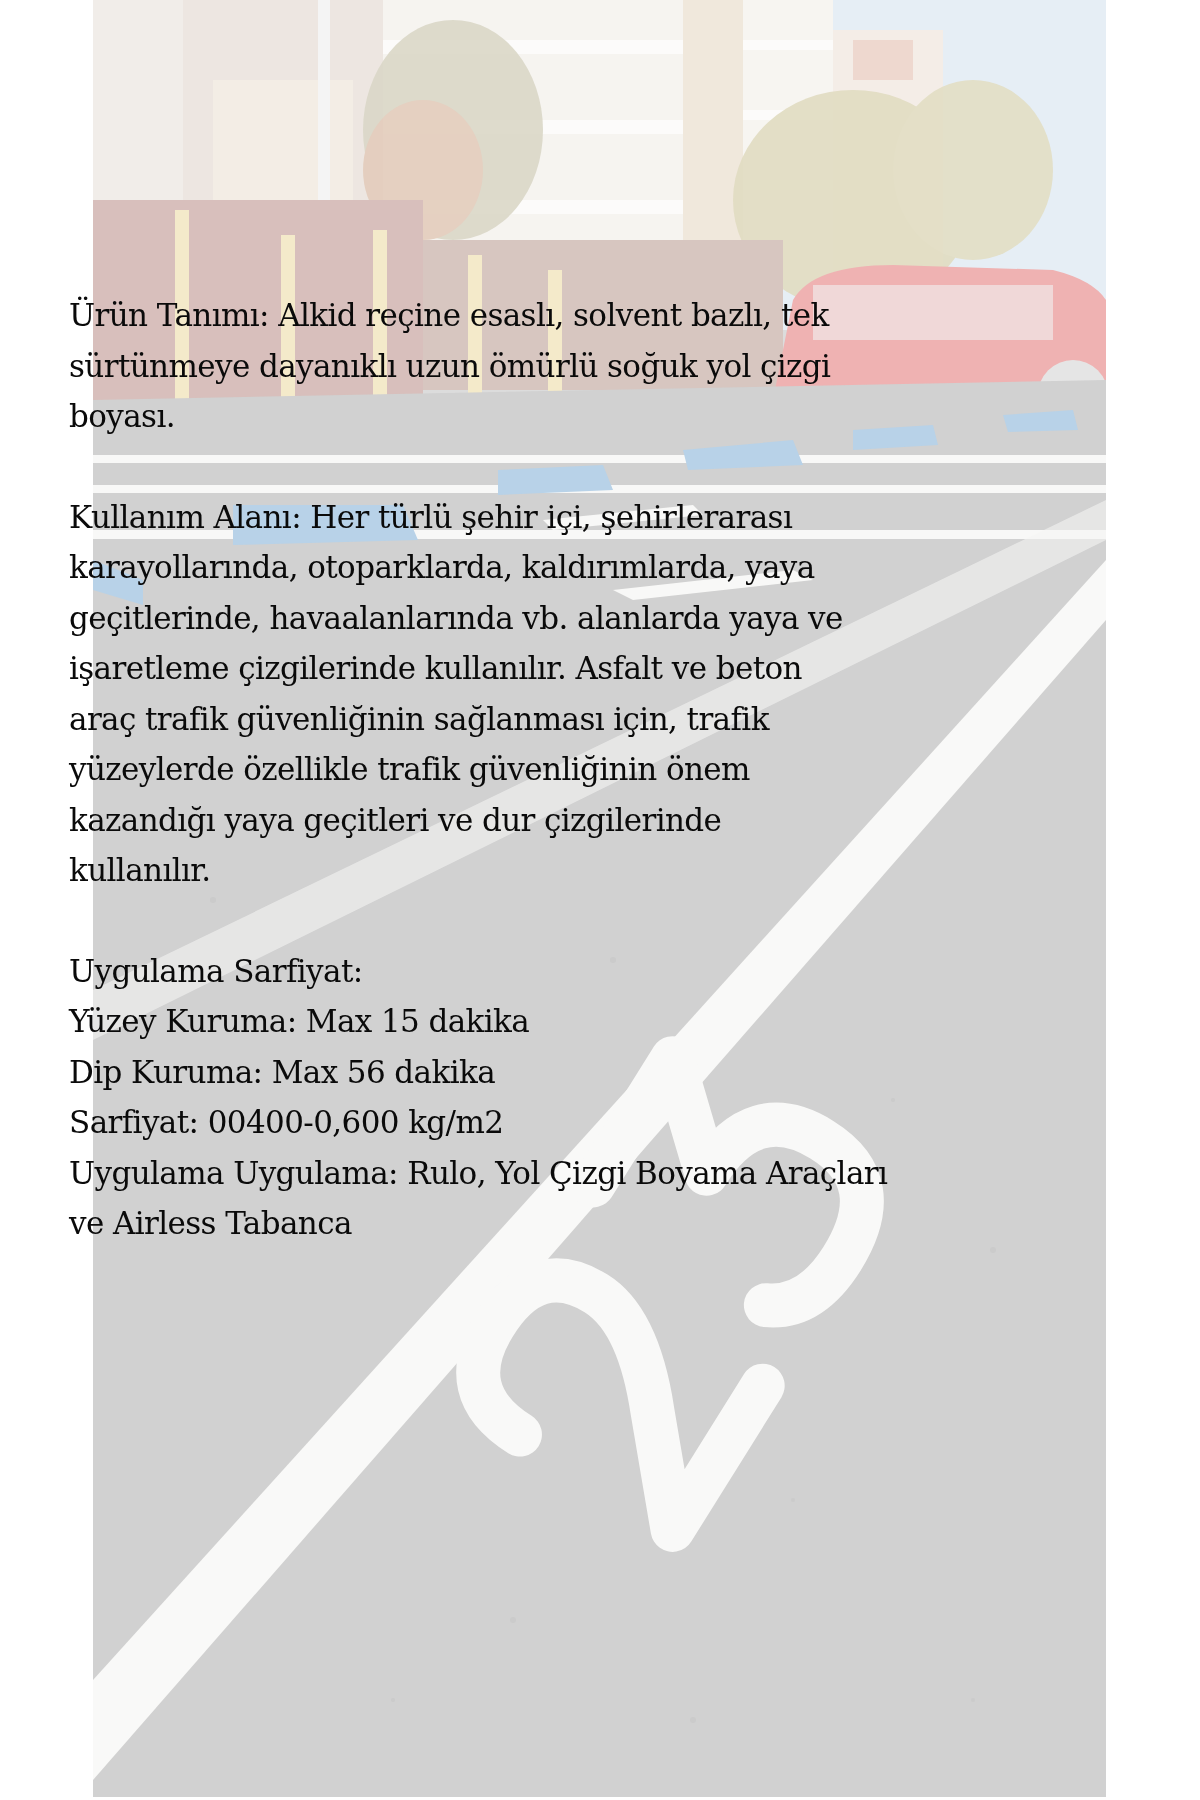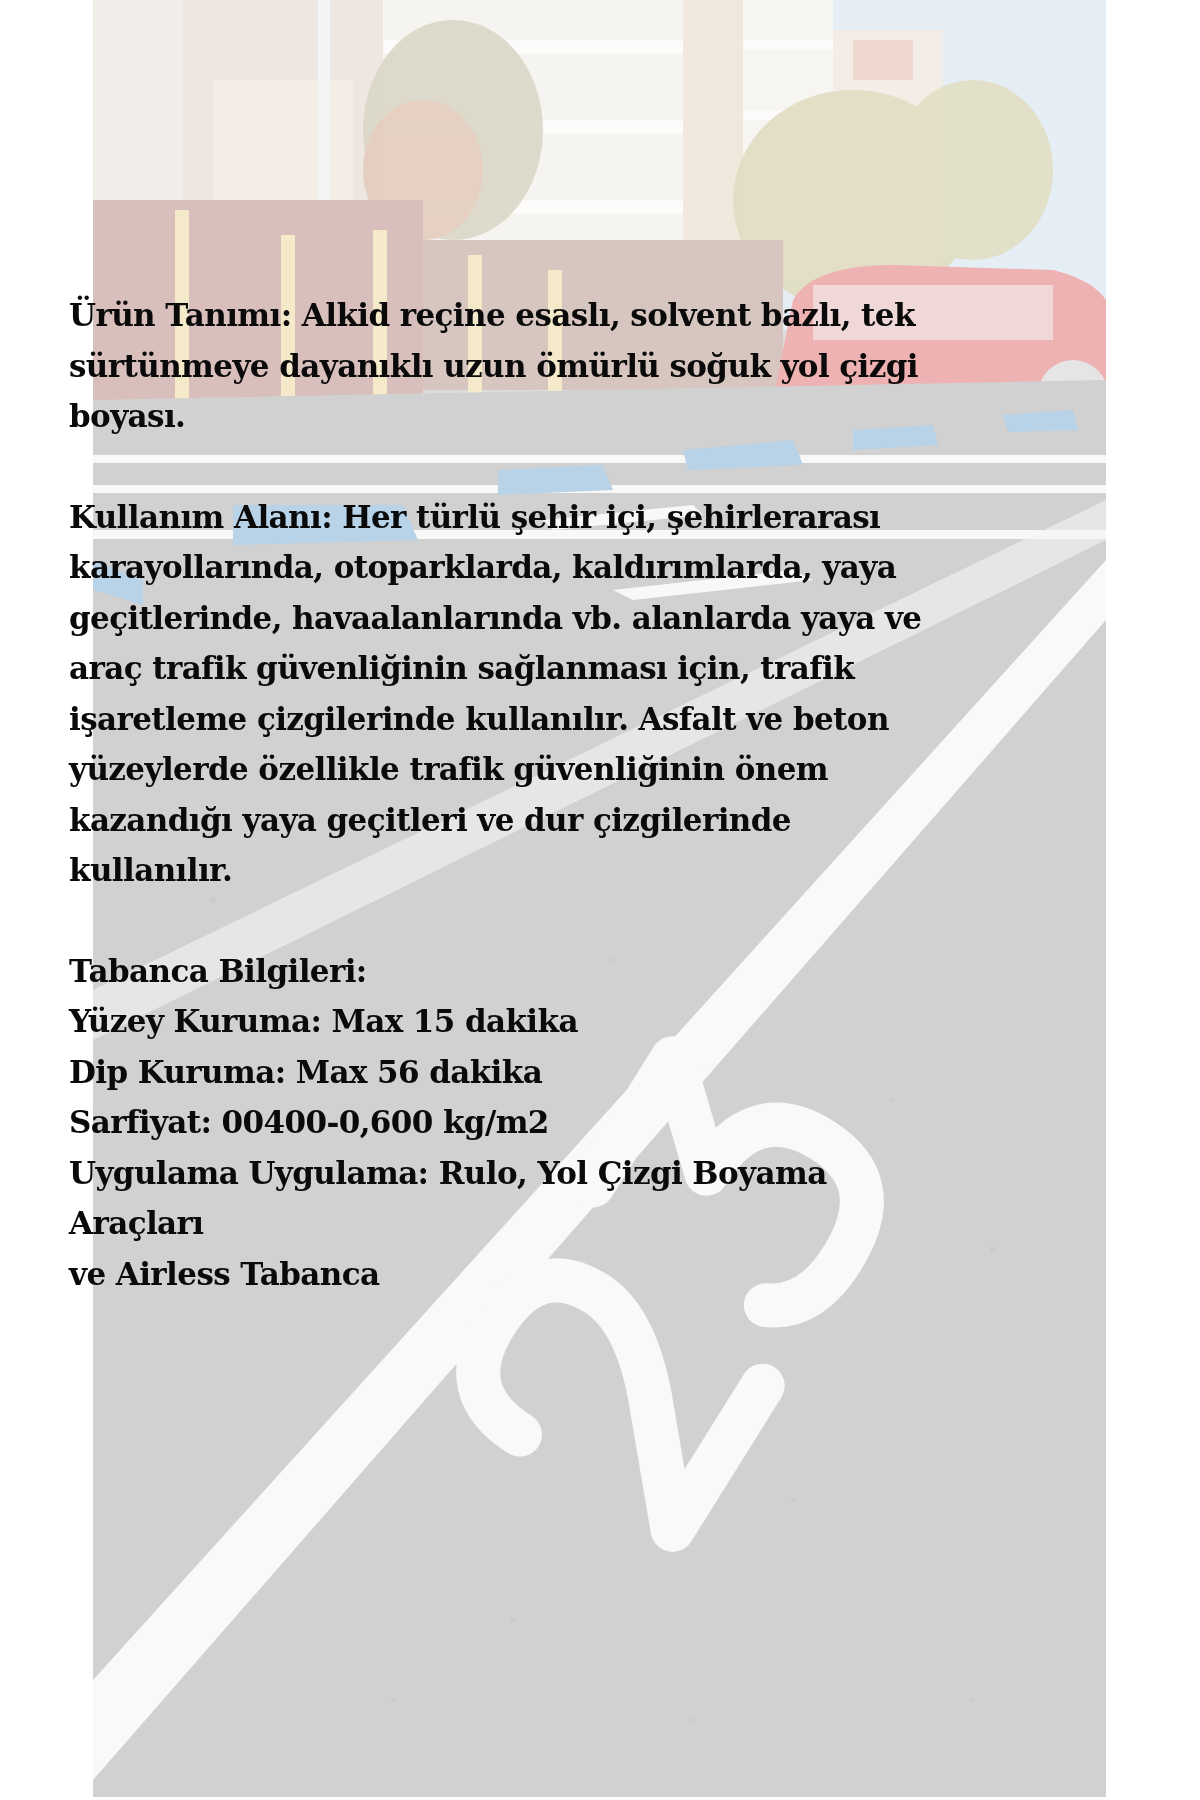--- a/index.html
+++ b/index.html
@@ -34,21 +34,21 @@
       position: absolute;
       inset: 0;
       background: rgba(255,255,255,0.28);
     }
     .text-block {
       position: absolute;
       left: 69px;
       top: 290px;
       width: 880px;
       color: #0a0a0a;
-      font-weight: bold;
+      font-weight: normal;
       font-size: 31px;
       line-height: 50.5px;
       letter-spacing: -0.6px;
     }
     .gap {
       height: 50px;
     }
     .info-line {
       display: block;
       margin: 0;
@@ -153,28 +153,28 @@
   <div>
     <p class="info-line">Ürün Tanımı: Alkid reçine esaslı, solvent bazlı, tek</p>
     <p class="info-line">sürtünmeye dayanıklı uzun ömürlü soğuk yol çizgi</p>
     <p class="info-line">boyası.</p>
   </div>
   <div class="gap"></div>
   <div>
     <p class="info-line">Kullanım Alanı: Her türlü şehir içi, şehirlerarası</p>
     <p class="info-line">karayollarında, otoparklarda, kaldırımlarda, yaya</p>
     <p class="info-line">geçitlerinde, havaalanlarında vb. alanlarda yaya ve</p>
+    <p class="info-line">işaretleme çizgilerinde kullanılır. Asfalt ve beton</p>
     <p class="info-line">araç trafik güvenliğinin sağlanması için, trafik</p>
-    <p class="info-line">işaretleme çizgilerinde kullanılır. Asfalt ve beton</p>
     <p class="info-line">yüzeylerde özellikle trafik güvenliğinin önem</p>
     <p class="info-line">kazandığı yaya geçitleri ve dur çizgilerinde</p>
     <p class="info-line">kullanılır.</p>
   </div>
   <div class="gap"></div>
   <div>
-    <p class="info-line">Tabanca Bilgileri:</p>
+    <p class="info-line">Uygulama Sarfiyat:</p>
     <p class="info-line">Yüzey Kuruma: Max 15 dakika</p>
     <p class="info-line">Dip Kuruma: Max 56 dakika</p>
     <p class="info-line">Sarfiyat: 00400-0,600 kg/m2</p>
     <p class="info-line">Uygulama Uygulama: Rulo, Yol Çizgi Boyama Araçları</p>
     <p class="info-line">ve Airless Tabanca</p>
   </div>
 </div>
 
 </body></html>

